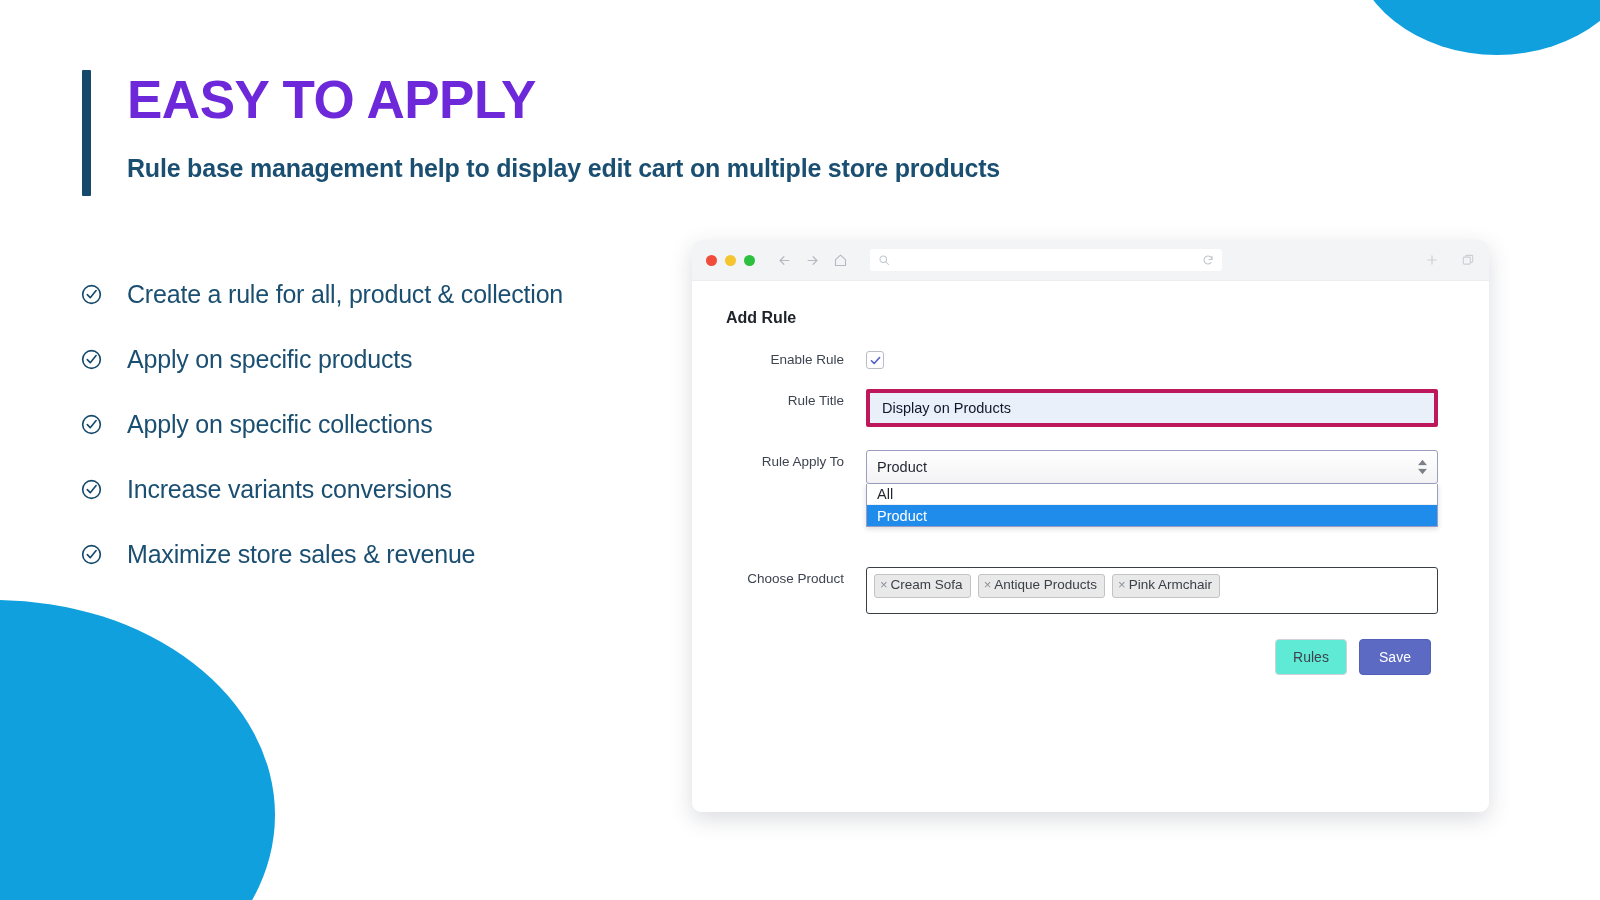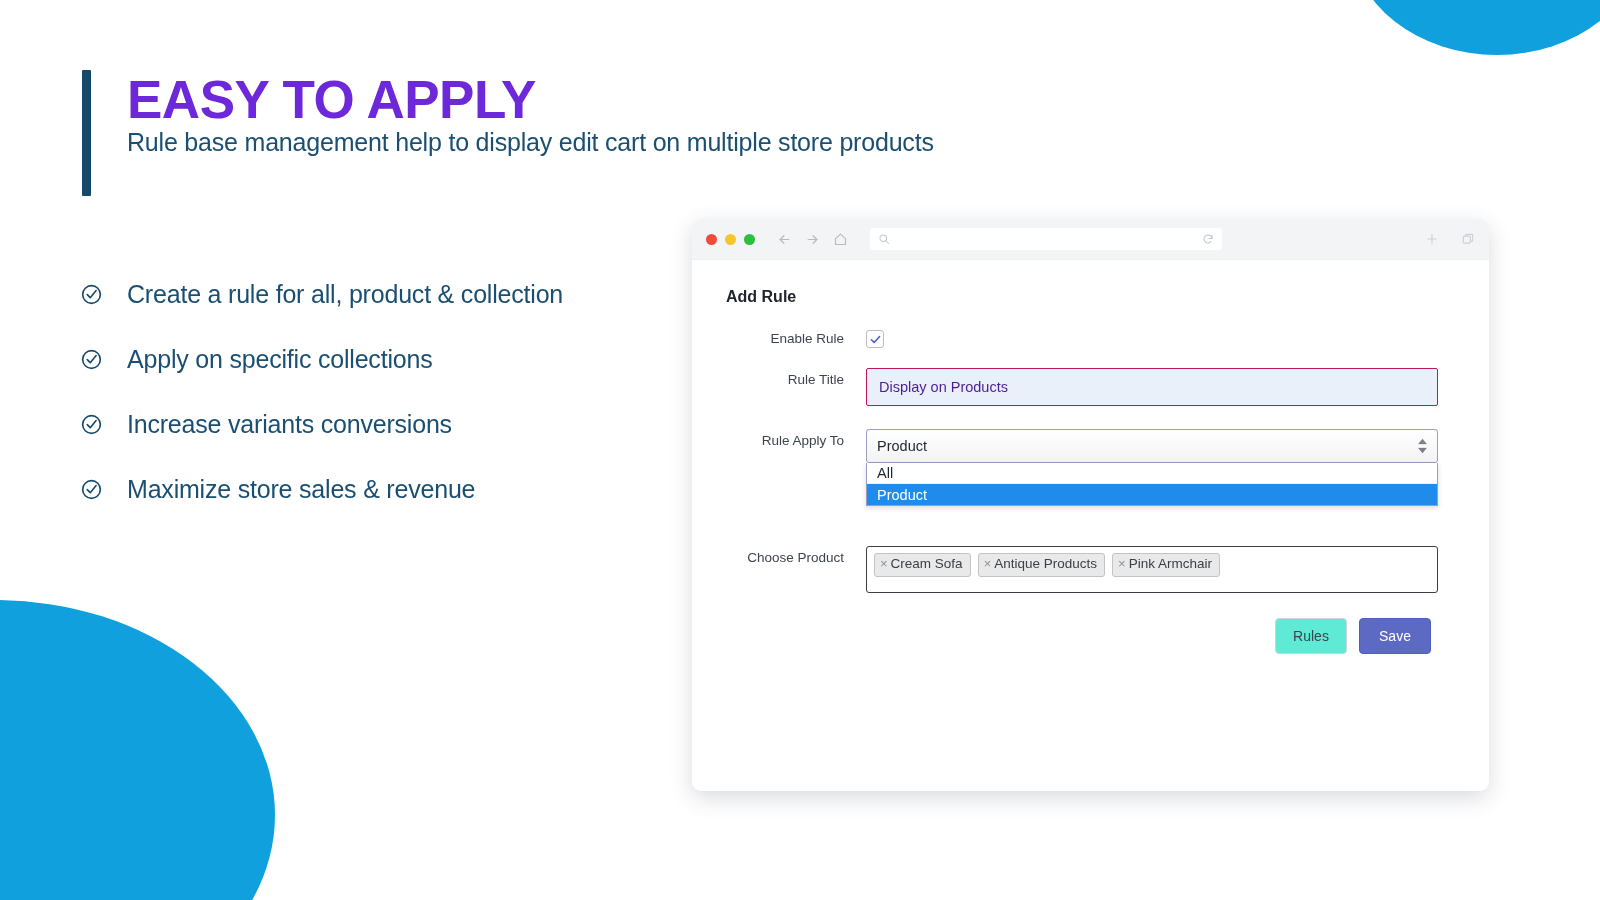--- a/index.html
+++ b/index.html
@@ -19,34 +19,34 @@
   
   .head-wrap { position: absolute; left: 82px; top: 70px; display: flex; }
   .head-bar { width: 9px; background: #14496b; border-radius: 1px; margin-right: 36px; height: 126px; }
   .head-text { padding-top: 2px; }
   .head-title {
     font-size: 53px; font-weight: bold; color: #6d28d9;
     letter-spacing: -0.5px; line-height: 1.05;
     font-family: Liberation Sans, sans-serif;
   }
   .head-sub {
-    font-size: 25px; color: #1b4f72; font-weight: 400;
+    margin-top: 26px; font-size: 25px; color: #1b4f72; font-weight: 700;
     letter-spacing: -0.2px;
   }
 
   
   .bullets { position: absolute; left: 80px; top: 262px; width: 620px; }
   .bullet-row { display: flex; align-items: center; height: 65px; }
   .bullet-ico { width: 38px; flex: 0 0 38px; color: #14496b; display: flex; align-items: center; }
   .bullet-ico svg { display: block; }
   .bullet-txt { font-size: 25px; color: #1b4f72; letter-spacing: -0.2px; padding-left: 9px; }
 
   
   .browser {
-    position: absolute; left: 692px; top: 219px;
+    position: absolute; left: 692px; top: 240px;
     width: 797px; height: 572px;
     background: #ffffff; border-radius: 9px;
     box-shadow: 0 7px 22px rgba(40,50,70,0.17);
     overflow: hidden;
   }
   .chrome {
     height: 41px; background: #f3f4f6;
     display: flex; align-items: center; padding: 0 14px;
     border-bottom: 1px solid #eceef1;
   }
@@ -84,22 +84,22 @@
   .chk {
     width: 18px; height: 18px; border: 1px solid #b9bdc6; border-radius: 3px;
     background: #fff; display: flex; align-items: center; justify-content: center;
     margin-top: 2px;
   }
   .chk svg { display: block; }
 
   .r-title { margin-top: 20px; }
   .txtinput {
     width: 572px; height: 38px; background: #e9f0fa;
-    border: 1px solid #be185d; border-radius: 2px;
-    font-size: 14.5px; color: #4c1d95; padding: 0 12px;
+    border: 4px solid #be185d; border-radius: 2px;
+    font-size: 14.5px; color: #0f172a; padding: 0 12px;
     display: flex; align-items: center;
   }
 
   .r-apply { margin-top: 23px; justify-content: flex-end; }
   .selwrap { width: 572px; position: relative; }
   .selbox {
     height: 34px; background: linear-gradient(#ffffff,#f3f3f5);
     border: 1px solid #9a9ec4; border-radius: 3px;
     font-size: 14.5px; color: #1f2530;
     display: flex; align-items: center; padding: 0 10px;
@@ -169,20 +169,29 @@
     <div class="bullet-row">
       <span class="bullet-ico">
         <svg width="23" height="23" viewBox="0 0 24 24" fill="none" stroke="currentColor" stroke-width="1.7">
           <circle cx="12" cy="12" r="9.2"></circle>
             <path d="M7.6 12.2l3.1 3.1 6.1-7.4" stroke-linecap="round" stroke-linejoin="round"></path>
         </svg>
       </span>
       <span class="bullet-txt">Create a rule for all, product &amp; collection</span>
     </div>
 
+    <div class="bullet-row">
+      <span class="bullet-ico">
+        <svg width="23" height="23" viewBox="0 0 24 24" fill="none" stroke="currentColor" stroke-width="1.7">
+          <circle cx="12" cy="12" r="9.2"></circle>
+            <path d="M7.6 12.2l3.1 3.1 6.1-7.4" stroke-linecap="round" stroke-linejoin="round"></path>
+        </svg>
+      </span>
+      <span class="bullet-txt">Apply on specific products</span>
+    </div>
 
     <div class="bullet-row">
       <span class="bullet-ico">
         <svg width="23" height="23" viewBox="0 0 24 24" fill="none" stroke="currentColor" stroke-width="1.7">
           <circle cx="12" cy="12" r="9.2"></circle>
             <path d="M7.6 12.2l3.1 3.1 6.1-7.4" stroke-linecap="round" stroke-linejoin="round"></path>
         </svg>
       </span>
       <span class="bullet-txt">Apply on specific collections</span>
     </div>

